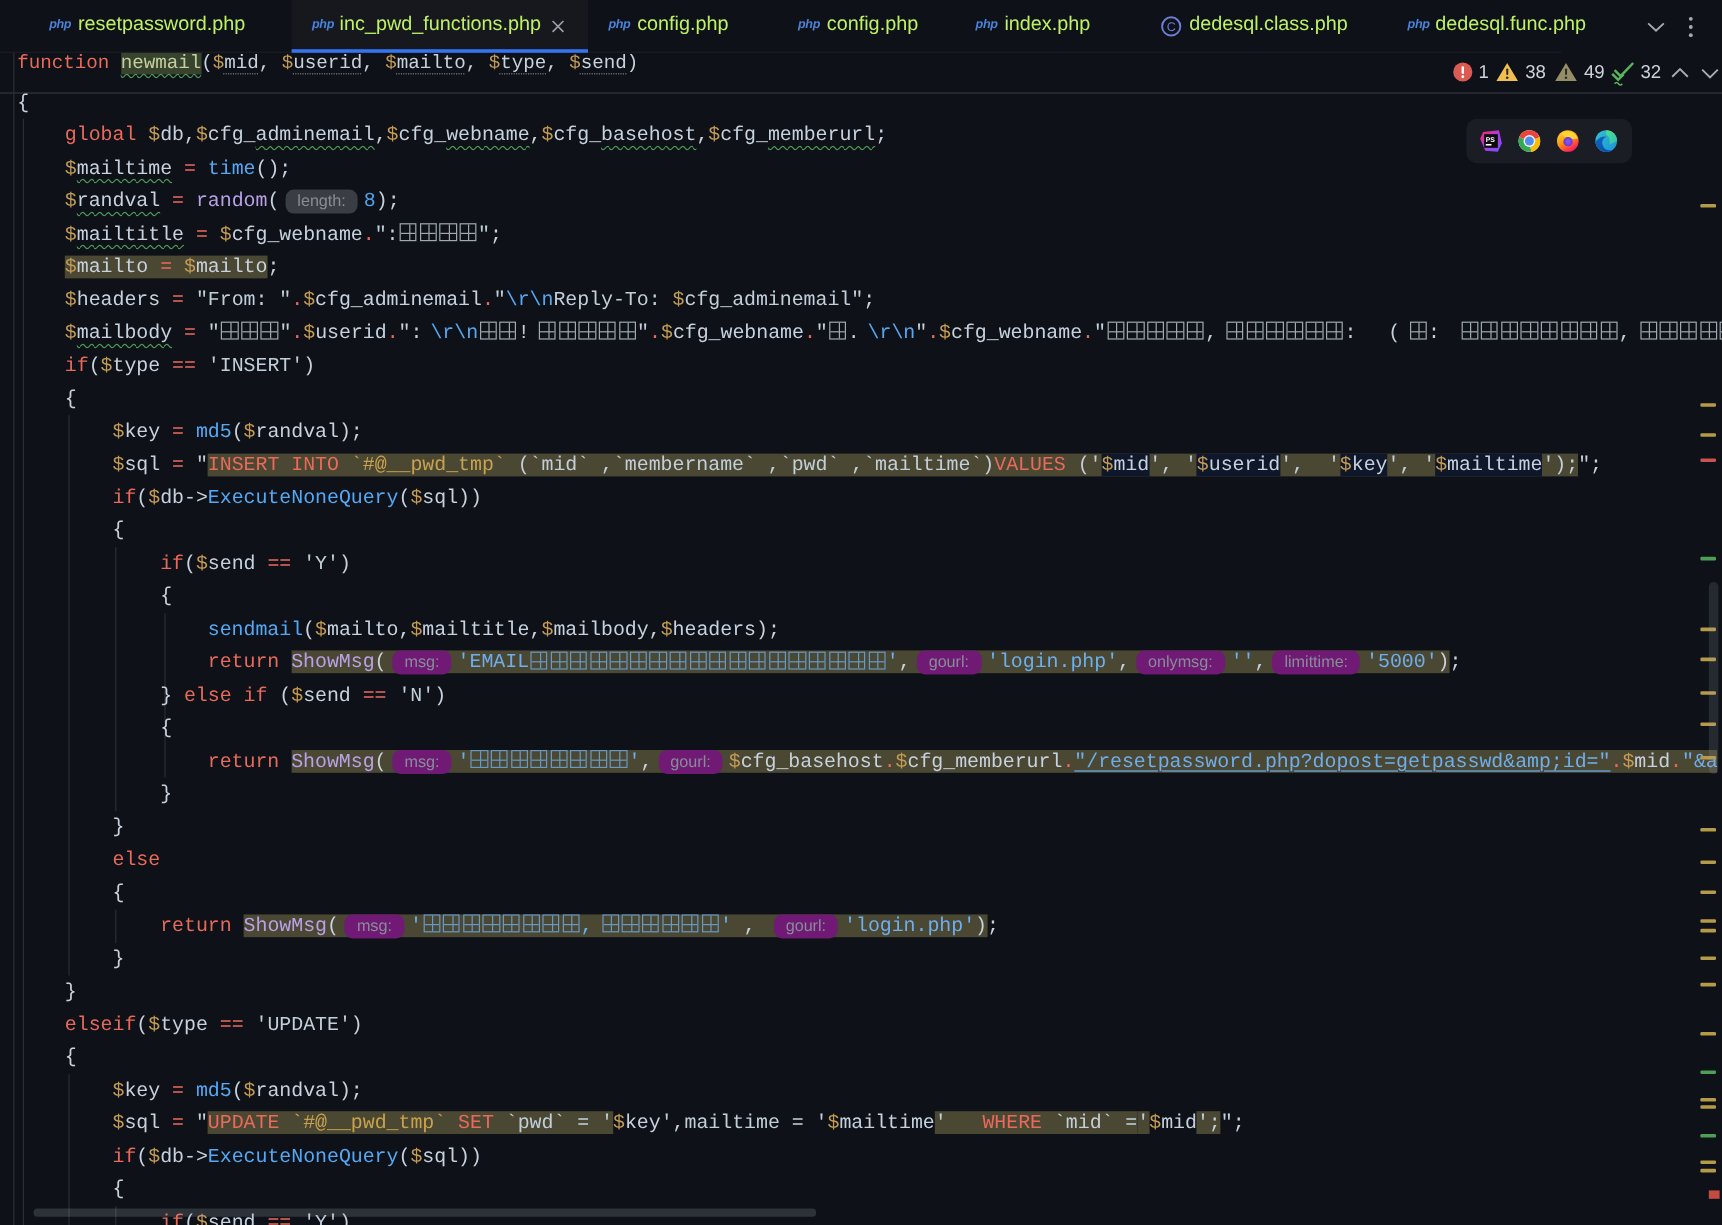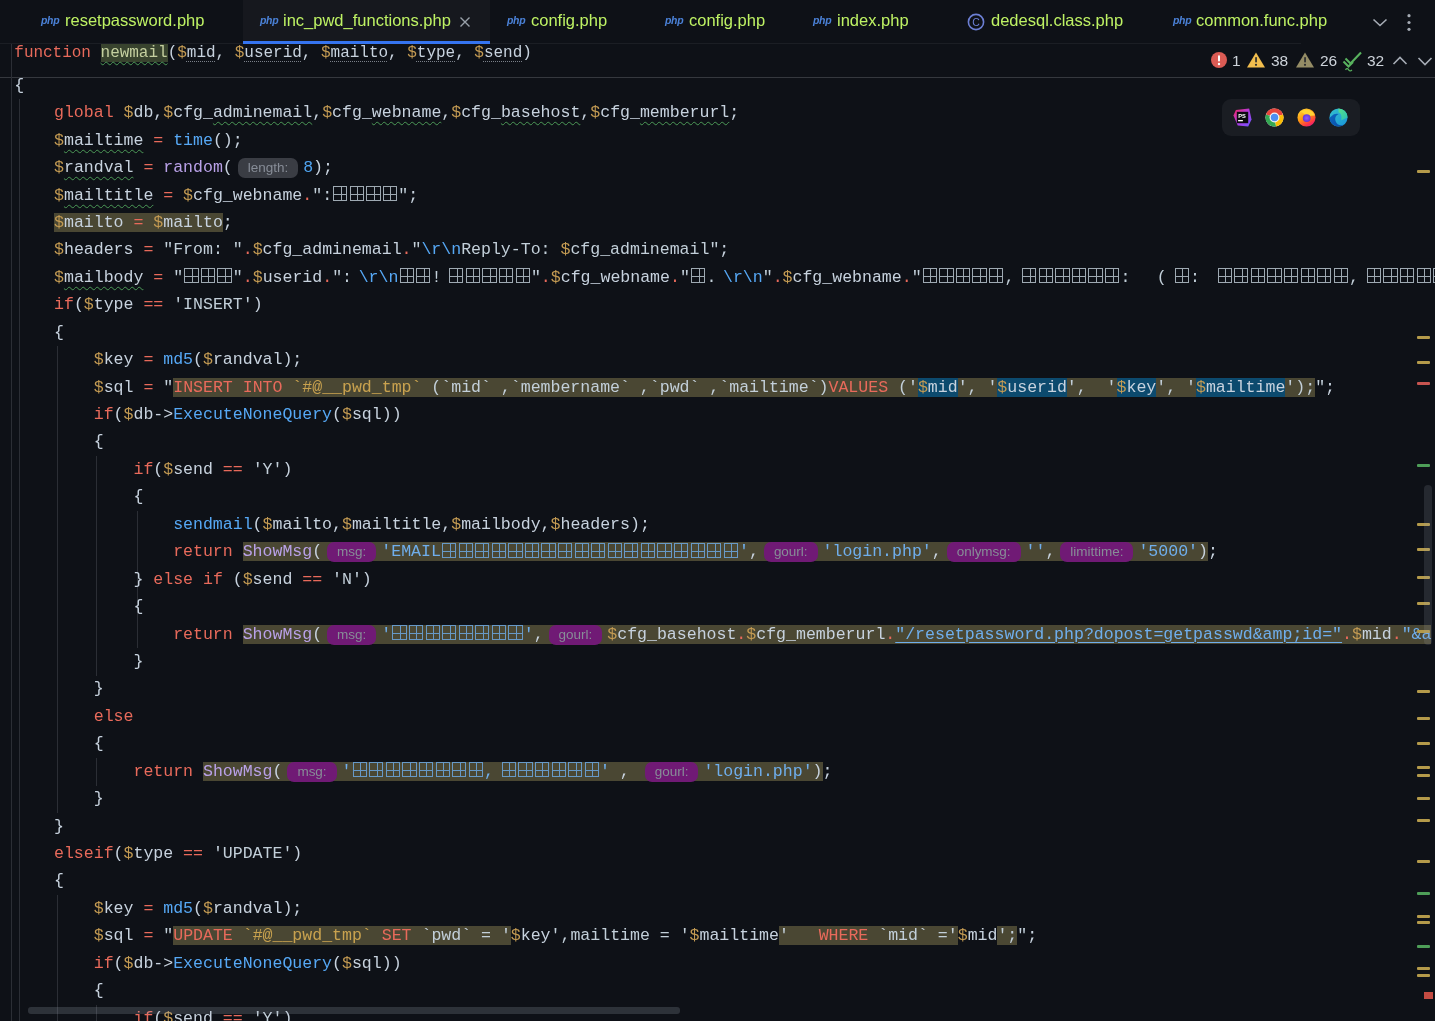--- a/index.html
+++ b/index.html
@@ -2,21 +2,21 @@
 <html><head><meta charset="utf-8"><style>
 * {margin:0;padding:0;box-sizing:border-box}
 html,body {width:1435px;height:1021px;overflow:hidden;background:#0E1117}
 body {position:relative;font-family:"Liberation Mono",monospace}
 b {font-weight:normal;font-style:normal}
 .d {color:#C7D2DE} .s {color:#C2CFD9} .k {color:#E86A5B} .g {color:#C49B53}
 .b {color:#56A8F5} .p {color:#B9A1E8} .y {color:#C9A24F} .sb {color:#6FAEEC}
 .n {color:#4FA3EE} .e {color:#56A8F5}
 .fn {color:#C4CF9F;background:#38432E}
 .hl {background:#4A4733}
-.dk {background:#0c4a6e}
+.dk {background:#0f172a}
 .sq {text-decoration:underline wavy #4C9A57 1px;text-underline-offset:4px}
 .du {text-decoration:underline dotted #7A8089 1px;text-underline-offset:4px}
 .un {text-decoration:underline solid 1px;text-underline-offset:3px}
 .chip {font-family:"Liberation Sans",sans-serif;font-size:13.5px;color:#878D97;background:#3A3D44;
  border-radius:7px;padding:2px 10px 3px;margin:0 5px}
 .co {background:#701a75}
 .cj {display:inline-block;width:14.2px;height:15px;margin:0 1.2px;vertical-align:-1.5px;border:1px solid;
  background-image:linear-gradient(currentColor,currentColor),linear-gradient(currentColor,currentColor);
  background-size:100% 1px,1px 100%;background-position:0 7px,6.5px 0;background-repeat:no-repeat;opacity:.8}
 .cp {display:inline-block;width:16.6px}
@@ -50,21 +50,21 @@
 <b class="phpic" style="left:260px">php</b>
 <b class="tabt" style="left:283px">inc_pwd_functions.php</b>
 <b class="phpic" style="left:507px">php</b>
 <b class="tabt" style="left:531px">config.php</b>
 <b class="phpic" style="left:665px">php</b>
 <b class="tabt" style="left:689px">config.php</b>
 <b class="phpic" style="left:813px">php</b>
 <b class="tabt" style="left:837px">index.php</b>
 <b class="tabt" style="left:991px">dedesql.class.php</b>
 <b class="phpic" style="left:1173px">php</b>
-<b class="tabt" style="left:1196px">common.func.php</b>
+<b class="tabt" style="left:1196px">dedesql.func.php</b>
 <svg style="left:967px;top:13px" width="18" height="18" viewBox="0 0 18 18">
       <circle cx="9" cy="9" r="7.6" fill="none" stroke="#6C7FD4" stroke-width="1.6"></circle>
       <text x="9" y="12.7" font-family="Liberation Sans" font-size="10.5" fill="#6C7FD4" text-anchor="middle">C</text>
     </svg>
 <svg style="left:458px;top:15px" width="14" height="14" viewBox="0 0 14 14">
       <path d="M2.5 2.5 L11.5 11.5 M11.5 2.5 L2.5 11.5" stroke="#99A0A9" stroke-width="1.4"></path>
     </svg>
 <svg style="left:1372px;top:18px" width="16" height="9" viewBox="0 0 16 9">
       <path d="M1.5 1.5 L8 7.5 L14.5 1.5" fill="none" stroke="#A6ACB5" stroke-width="1.6"></path>
     </svg>
@@ -96,21 +96,21 @@
       <path d="M10 1.5 L19 16.5 L1 16.5 Z" fill="#F2BE4E"></path>
       <rect x="9.2" y="6" width="1.7" height="5.5" rx="0.8" fill="#2B2D30"></rect>
       <circle cx="10" cy="13.8" r="1.1" fill="#2B2D30"></circle>
     </svg>
 <b class="inum" style="left:66px">38</b>
 <svg style="left:90px;top:3.5px" width="20" height="18" viewBox="0 0 20 18">
       <path d="M10 1.5 L19 16.5 L1 16.5 Z" fill="#958D66"></path>
       <rect x="9.2" y="6" width="1.7" height="5.5" rx="0.8" fill="#2B2D30"></rect>
       <circle cx="10" cy="13.8" r="1.1" fill="#2B2D30"></circle>
     </svg>
-<b class="inum" style="left:115px">26</b>
+<b class="inum" style="left:115px">49</b>
 <svg style="left:137px;top:2px" width="22" height="22" viewBox="0 0 22 22">
       <path d="M3.5 8.5 L8.5 13.5 L19 2.5" fill="none" stroke="#58B25E" stroke-width="2.1"></path>
       <path d="M1.5 11.5 L6.5 16.5 L11 12" fill="none" stroke="#58B25E" stroke-width="2.1"></path>
       <path d="M3.5 19.8 q1.6 -2.2 3.2 0 q1.6 2.2 3.2 0" fill="none" stroke="#58B25E" stroke-width="1.3"></path>
     </svg>
 <b class="inum" style="left:162px">32</b>
 <svg style="left:187px;top:8px" width="16" height="10" viewBox="0 0 16 10">
       <path d="M1.5 8 L8 1.5 L14.5 8" fill="none" stroke="#A6ACB5" stroke-width="1.6"></path>
     </svg>
 <svg style="left:212px;top:8px" width="16" height="10" viewBox="0 0 16 10">

